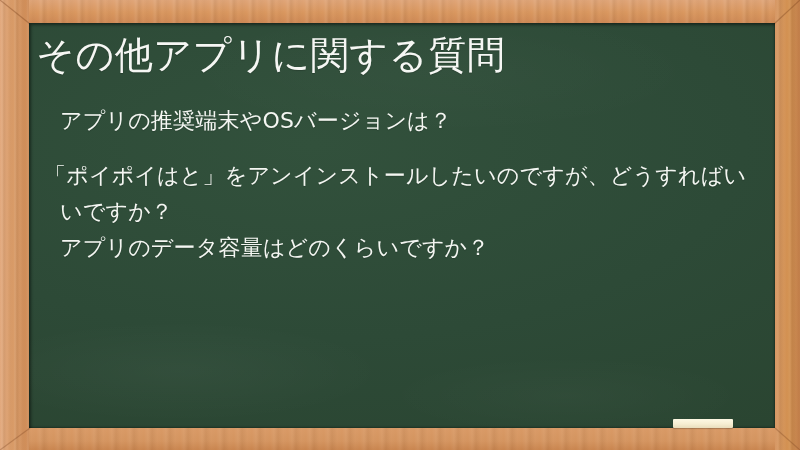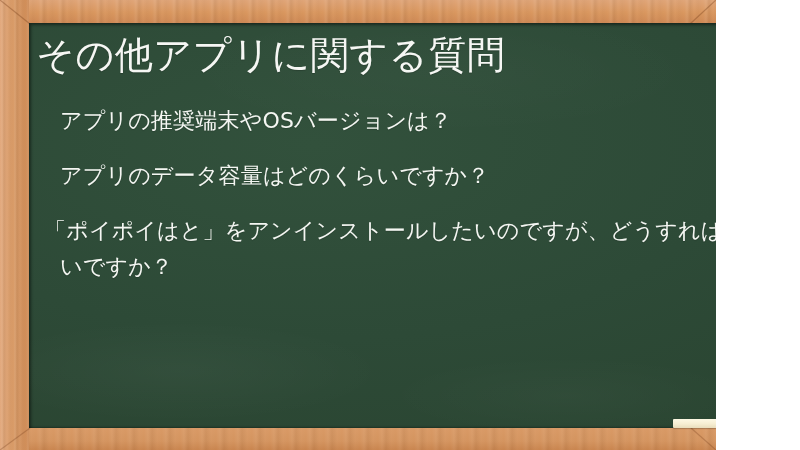--- a/index.html
+++ b/index.html
@@ -10,21 +10,21 @@
   body {
     width: 800px;
     height: 450px;
     overflow: hidden;
     font-family: "DejaVu Sans", "Liberation Sans", sans-serif;
   }
 
   
   .slide {
     position: relative;
-    width: 716px;
+    width: 800px;
     height: 450px;
     overflow: hidden;
     background: #a16207;
   }
 
   
   .frame {
     position: absolute;
     inset: 0;
     background:
@@ -216,20 +216,20 @@
     </svg>
   </div>
 
   <div class="board">
     <div class="board-dust"></div>
 
     <div class="board-title">その他アプリに関する質問</div>
 
     <div class="board-body">
       <p class="body-item">アプリの推奨端末やOSバージョンは？</p>
+      <p class="body-item wrap">「ポイポイはと」をアンインストールしたいのですが、どうすればいいですか？</p>
       <p class="body-item">アプリのデータ容量はどのくらいですか？</p>
-      <p class="body-item wrap">「ポイポイはと」をアンインストールしたいのですが、どうすればいいですか？</p>
     </div>
   </div>
 
   <div class="chalk"></div>
 
 </div>
 
 </body></html>

